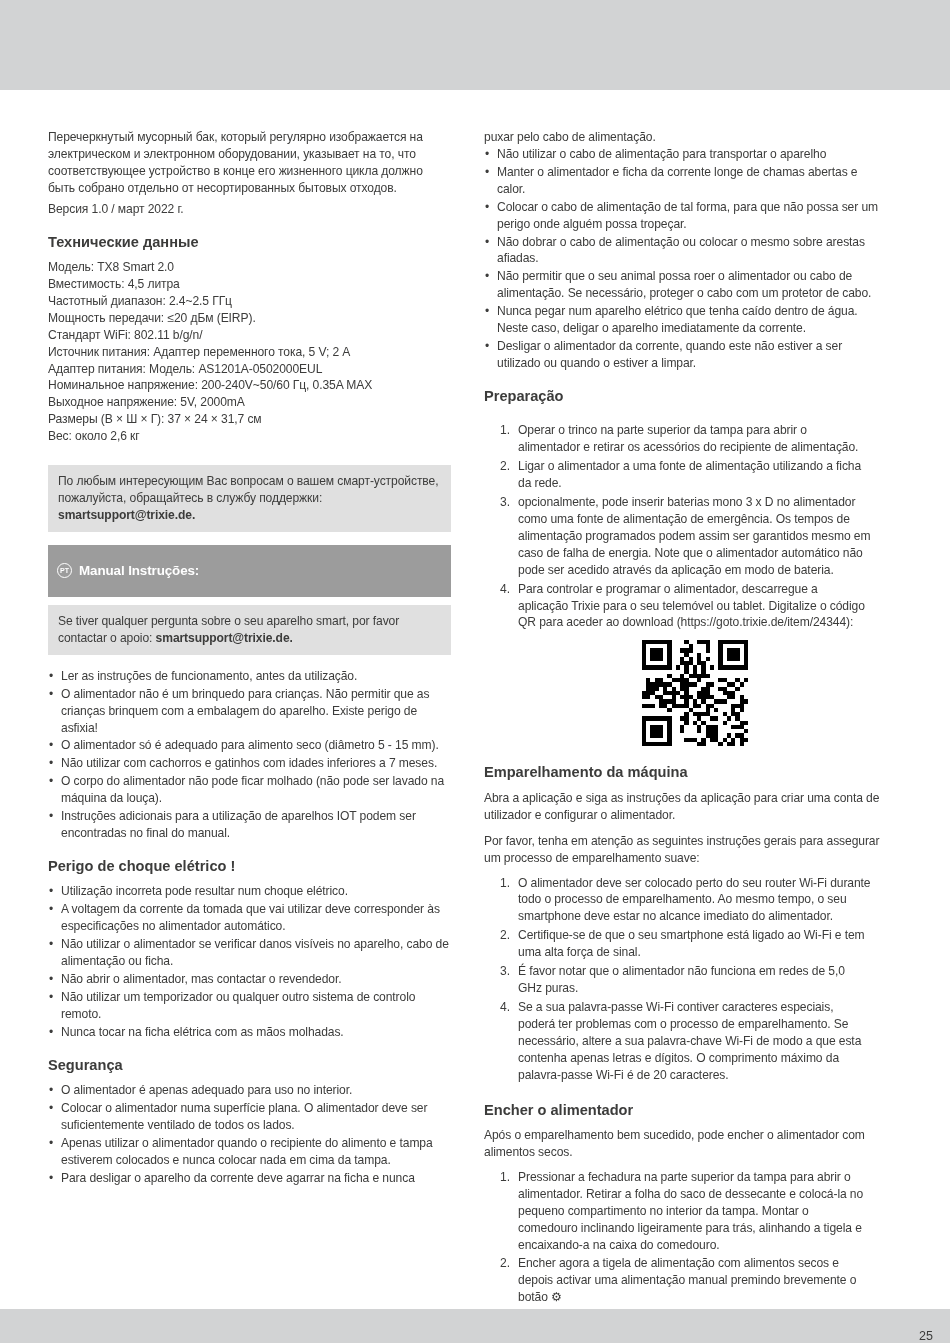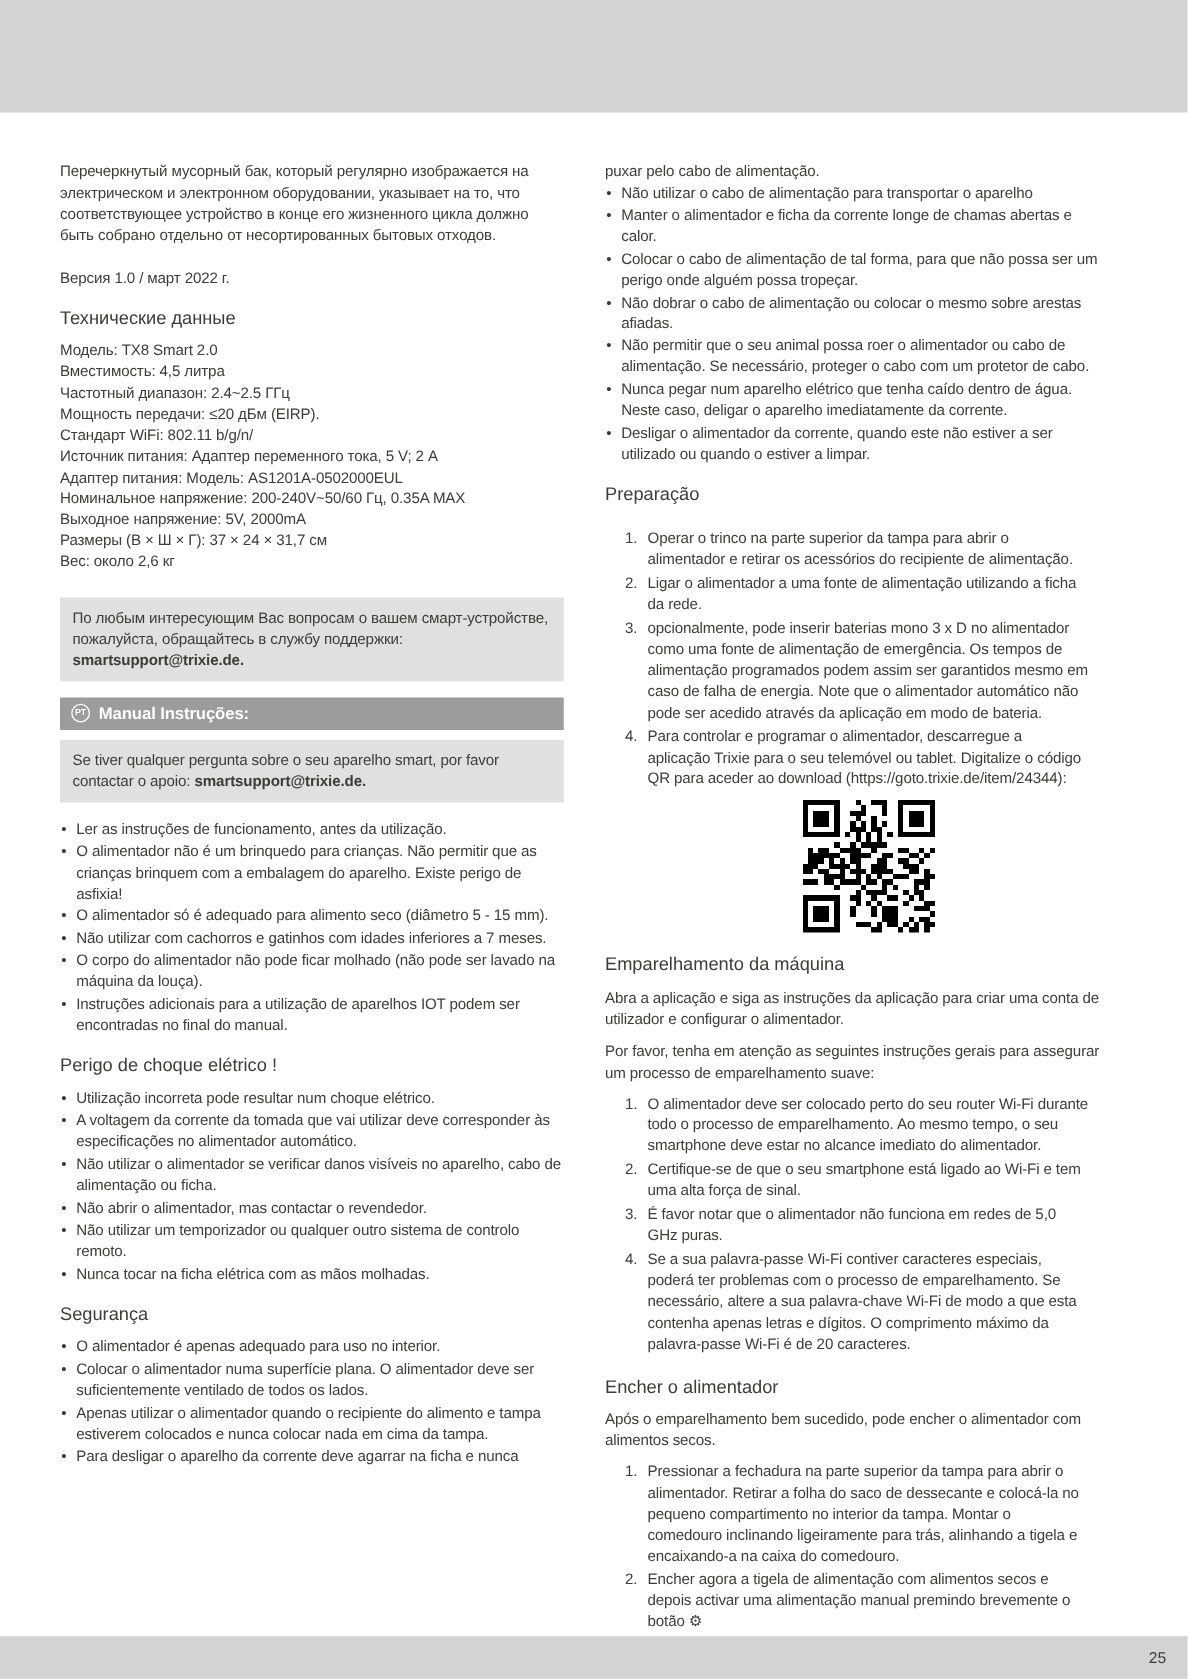--- a/index.html
+++ b/index.html
@@ -4,34 +4,34 @@
 <style>
   html,body{margin:0;padding:0}
   body{
     width:950px;height:1343px;position:relative;overflow:hidden;
     background:#ffffff;color:#3c3c3b;
     font-family:"Liberation Sans",sans-serif;
   }
   .band-top{position:absolute;top:0;left:0;width:100%;height:90px;background:#d2d3d4}
   .band-bottom{
     position:absolute;bottom:0;left:0;width:100%;height:34px;background:#d2d3d4;
-    display:flex;align-items:center;justify-content:flex-end;
+    display:flex;align-items:flex-end;justify-content:flex-end;
     padding-right:17px;box-sizing:border-box;font-size:12.5px;color:#3c3c3b;
   }
   .content{position:absolute;top:129px;left:48px;width:840px;display:flex;gap:33px}
   .col{flex:0 0 403px;width:403px;font-size:12.1px;line-height:1.4;letter-spacing:-0.1px}
   p{margin:0}
-  .version{margin-top:17px}
-  h3{font-size:14.6px;font-weight:400;margin:14px 0 7px;letter-spacing:0}
+  .version{margin-top:4px}
+  h3{font-size:14.6px;font-weight:700;margin:14px 0 7px;letter-spacing:0}
   .graybox{background:#e0e0e0;padding:8px 10px;margin-top:20px}
   .graybox.pt{margin-top:8px}
   .bold{font-weight:700}
   .pt-banner{
     margin-top:13px;background:#9c9c9c;color:#fff;font-weight:700;font-size:13.4px;
-    display:flex;align-items:center;gap:7px;padding:0 9px;height:26px
+    display:flex;align-items:center;gap:7px;padding:13px 9px;height:26px
   }
   .pt-badge{
     width:15px;height:15px;border:1.3px solid #fff;border-radius:50%;
     display:flex;align-items:center;justify-content:center;
     font-size:7px;font-weight:700;box-sizing:border-box;letter-spacing:0;flex:0 0 15px
   }
   ul.bullets{list-style:none;margin:13px 0 0;padding:0}
   ul.bullets.flush{margin-top:0}
   ul.bullets li{position:relative;padding-left:13px;margin-bottom:1px}
   ul.bullets li::before{content:"•";position:absolute;left:1px}

